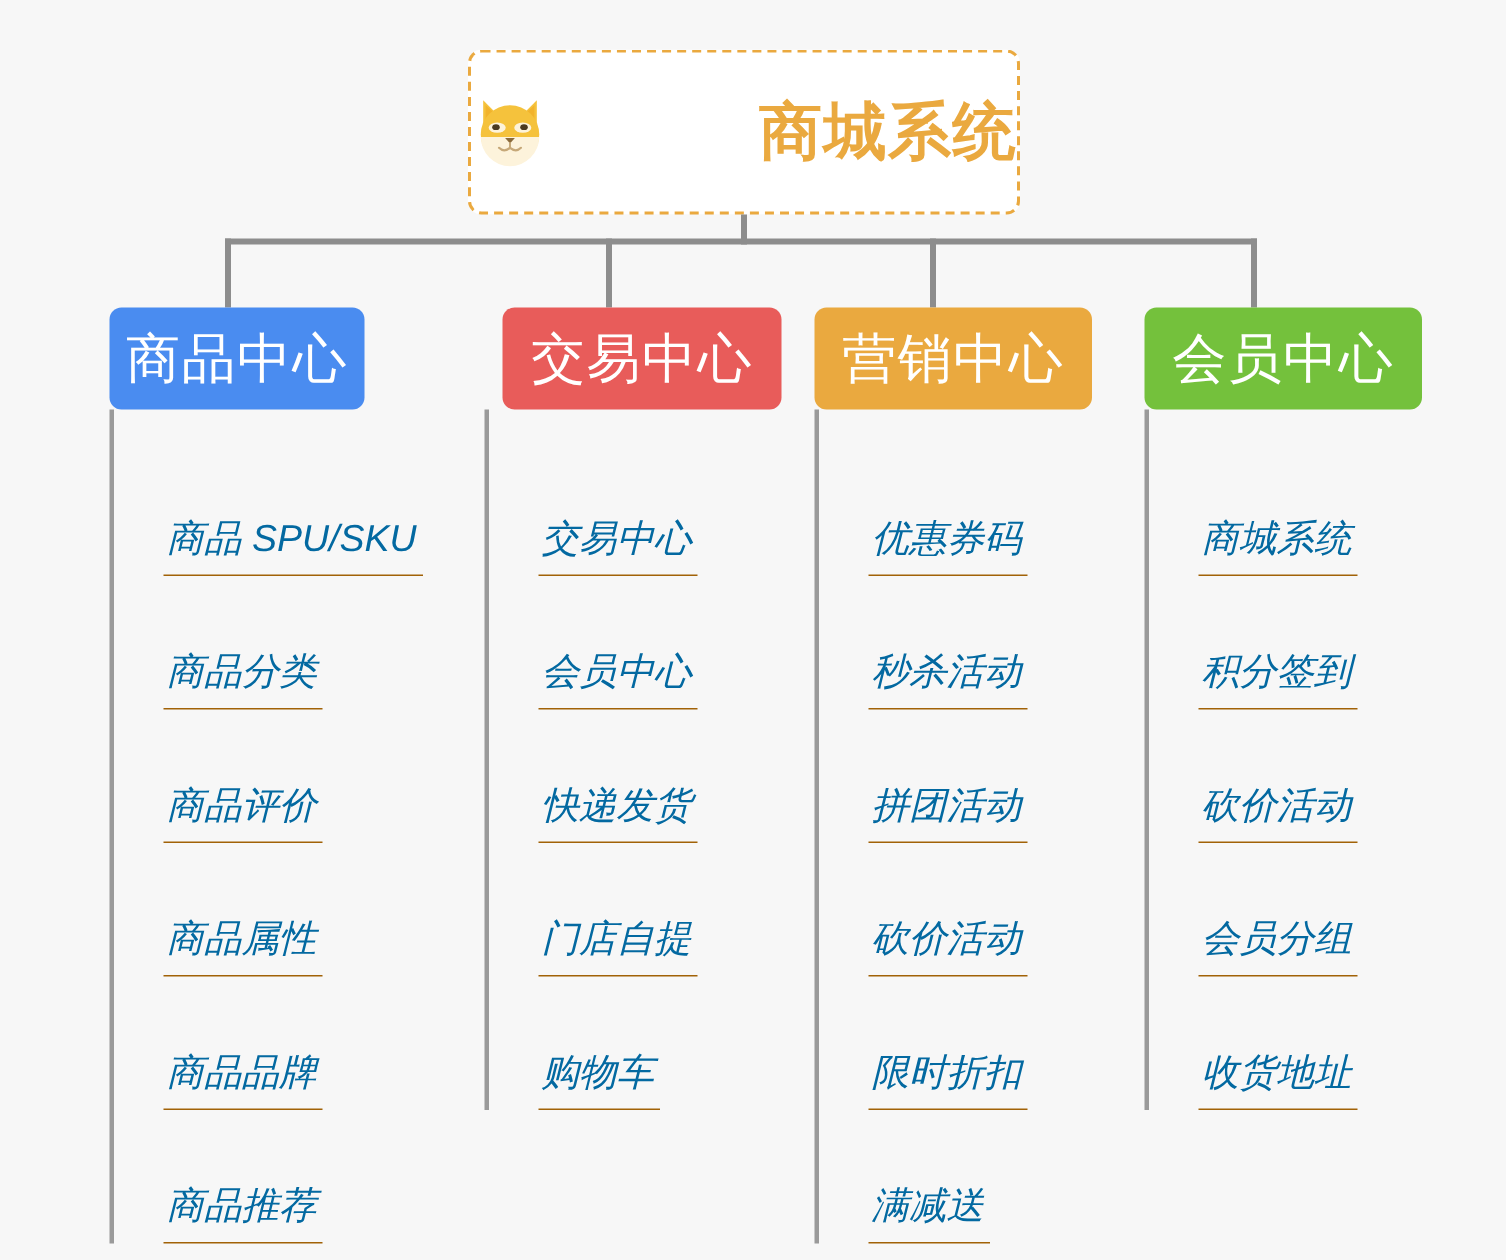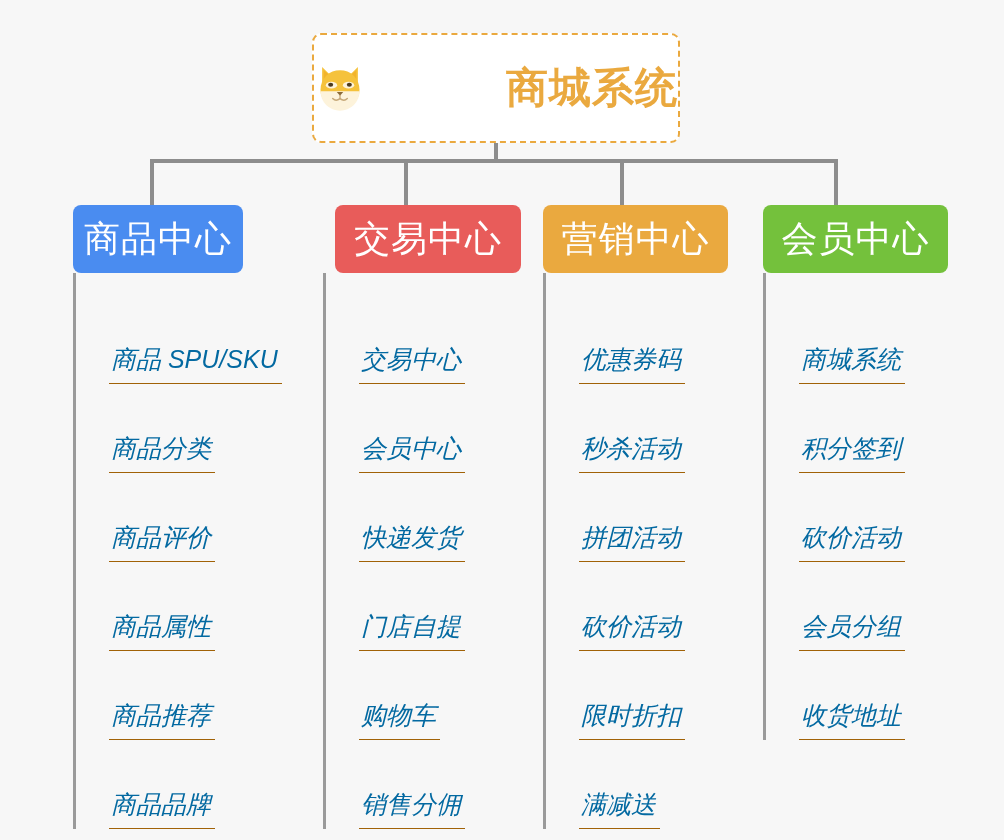--- a/index.html
+++ b/index.html
@@ -187,24 +187,24 @@
     <div class="leaf">
         <span class="leaf-label">商品分类</span>
       </div>
     <div class="leaf">
         <span class="leaf-label">商品评价</span>
       </div>
     <div class="leaf">
         <span class="leaf-label">商品属性</span>
       </div>
     <div class="leaf">
+        <span class="leaf-label">商品品牌</span>
+      </div>
+    <div class="leaf">
         <span class="leaf-label">商品推荐</span>
-      </div>
-    <div class="leaf">
-        <span class="leaf-label">商品品牌</span>
       </div>
   </div>
 </div>
 
 <div class="column" id="col-1">
   <div class="col-head" style="background-color: rgb(232, 92, 90); margin-left: 12px;">交易中心</div>
   <div class="leaf-stack">
     <div class="leaf-spine"></div>
     <div class="leaf">
         <span class="leaf-label">交易中心</span>
@@ -214,23 +214,20 @@
       </div>
     <div class="leaf">
         <span class="leaf-label">快递发货</span>
       </div>
     <div class="leaf">
         <span class="leaf-label">门店自提</span>
       </div>
     <div class="leaf">
         <span class="leaf-label">购物车</span>
       </div>
-    <div class="leaf">
-        <span class="leaf-label">销售分佣</span>
-      </div>
   </div>
 </div>
 
 <div class="column" id="col-2">
   <div class="col-head" style="background-color: rgb(234, 169, 63);">营销中心</div>
   <div class="leaf-stack">
     <div class="leaf-spine"></div>
     <div class="leaf">
         <span class="leaf-label">优惠券码</span>
       </div>

